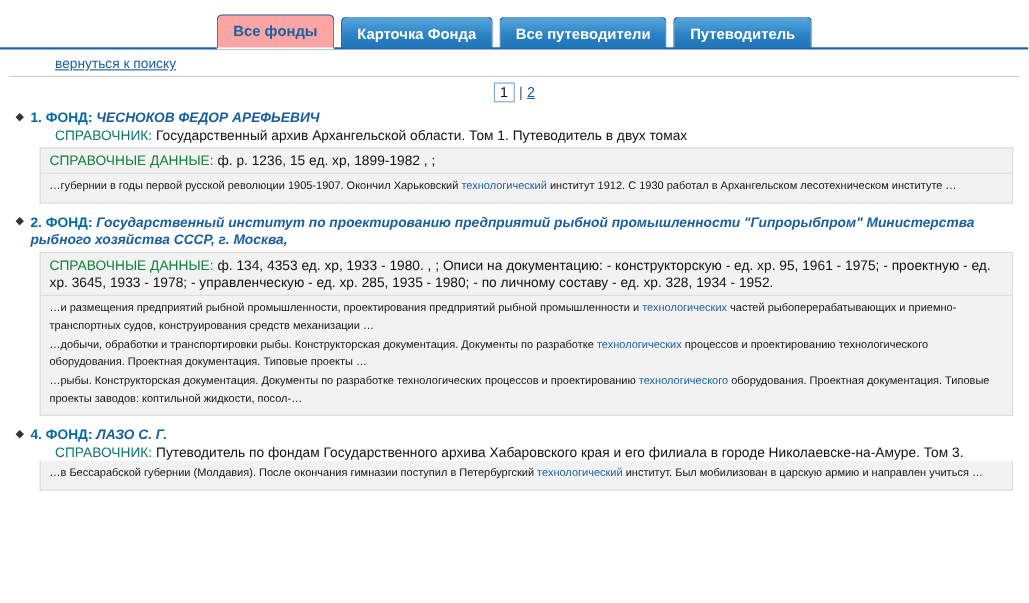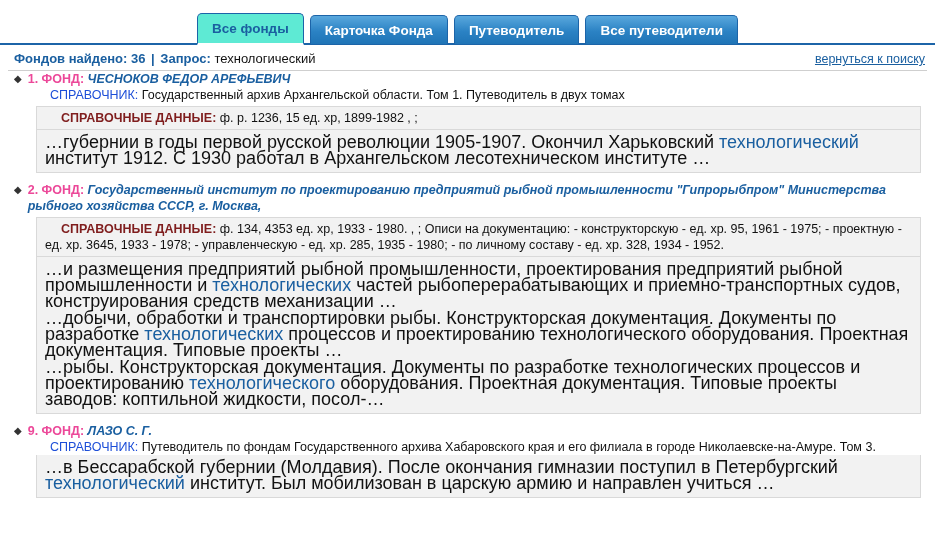--- a/index.html
+++ b/index.html
@@ -38,21 +38,21 @@
     border-radius: 5px 5px 0 0;
     padding: 7px 14px 6px 14px;
     line-height: 15px;
     cursor: pointer;
     white-space: nowrap;
     position: relative;
     top: 1px;
   }
   .tab.active {
     color: #1a5fa0;
-    background: #5eead4;
+    background: #fca5a5;
     border: 1px solid #1c64a8;
     border-bottom: 2px solid #ffffff;
     top: 2px;
     padding-bottom: 7px;
   }
 
   
   .inforow {
     display: flex;
     align-items: baseline;
@@ -105,82 +105,78 @@
     align-items: flex-start;
   }
   .bullet {
     color: #333;
     font-size: 10px;
     line-height: 16px;
     margin-right: 6px;
     flex: 0 0 auto;
   }
   .rec-head-text { flex: 1 1 auto; }
-  .fond-label { font-weight: bold; color: #ec4899; }
+  .fond-label { font-weight: bold; color: #0369a1; }
   .fond-name {
     color: #1a5fa0;
     font-weight: bold;
     text-decoration: none;
     cursor: pointer;
     font-style: italic;
   }
   .ref-line {
     font-size: 12.5px;
     line-height: 16px;
     padding-left: 36px;
     color: #111;
   }
-  .ref-label { color: #1d4ed8; }
+  .ref-label { color: #0f766e; }
   .spravka {
     background: #f2f2f2;
     border: 1px solid #d9d9d9;
     margin: 3px 0 0 22px;
     padding: 3px 8px 3px 8px;
     font-size: 12.5px;
     line-height: 16px;
     color: #111;
   }
-  .spravka .sd-label { color: #7f1d1d; font-weight: bold; margin-left: 16px; }
+  .spravka .sd-label { color: #15803d; font-weight: normal; }
   .snippets {
     background: #f2f2f2;
     border: 1px solid #d9d9d9;
     border-top: none;
     margin: 0 0 0 22px;
     padding: 4px 8px 5px 8px;
-    font-size: 18px;
+    font-size: 10px;
     line-height: 16px;
     color: #111;
   }
   .snippet { margin: 0 0 1px 0; }
   .hl { color: #1a5fa0; }
 </style>
 </head>
 <body>
 
 <div id="page">
 
   <div class="tabbar">
     <div class="tab active">Все фонды</div>
     <div class="tab">Карточка Фонда</div>
+    <div class="tab">Все путеводители</div>
     <div class="tab">Путеводитель</div>
-    <div class="tab">Все путеводители</div>
   </div>
 
   <div class="inforow">
-    <div class="info-left">
-      <span class="label">Фондов найдено:</span>
-      <span class="label">36</span>
-      <span class="sep">|</span>
-      <span class="label">Запрос:</span>
-      <span class="query">технологический</span>
-    </div>
     <div class="backlink">вернуться к поиску</div>
   </div>
   <div class="divider"></div>
 
+  <div class="pager">
+    <span class="cur">1</span><span class="pipe">|</span><a>2</a>
+  </div>
 
   <div class="results">
 
     <div class="record">
       <div class="rec-head">
         <span class="bullet">◆</span>
         <span class="rec-head-text">
           <span class="fond-label">1. ФОНД:</span>
           <span class="fond-name">ЧЕСНОКОВ ФЕДОР АРЕФЬЕВИЧ</span>
         </span>
@@ -222,21 +218,21 @@
         <div class="snippet">
           <span>…рыбы. Конструкторская документация. Документы по разработке технологических процессов и проектированию </span><span class="hl">технологического</span><span> оборудования. Проектная документация. Типовые проекты заводов: коптильной жидкости, посол-…</span>
         </div>
       </div>
     </div>
 
     <div class="record">
       <div class="rec-head">
         <span class="bullet">◆</span>
         <span class="rec-head-text">
-          <span class="fond-label">9. ФОНД:</span>
+          <span class="fond-label">4. ФОНД:</span>
           <span class="fond-name">ЛАЗО С. Г.</span>
         </span>
       </div>
       <div class="ref-line">
         <span class="ref-label">СПРАВОЧНИК:</span>
         <span>Путеводитель по фондам Государственного архива Хабаровского края и его филиала в городе Николаевске-на-Амуре. Том 3.</span>
       </div>
       <div class="snippets">
         <div class="snippet">
           <span>…в Бессарабской губернии (Молдавия). После окончания гимназии поступил в Петербургский </span><span class="hl">технологический</span><span> институт. Был мобилизован в царскую армию и направлен учиться …</span>

